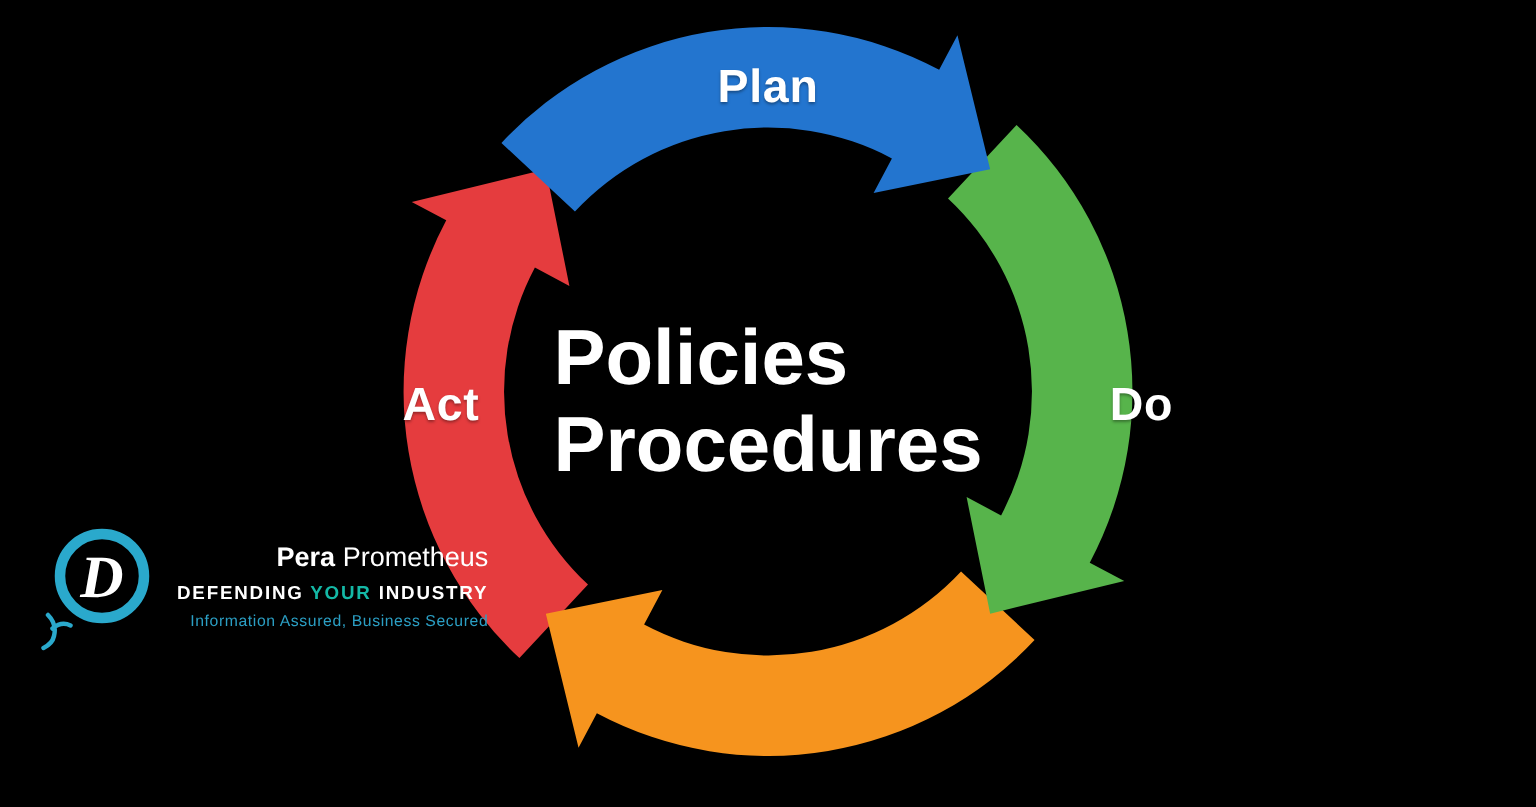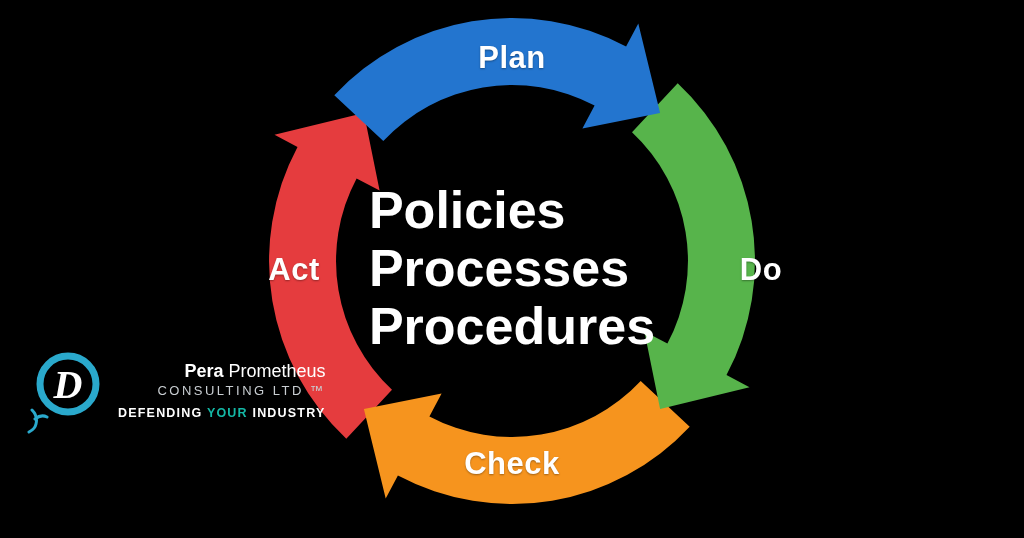--- a/index.html
+++ b/index.html
@@ -101,39 +101,37 @@
 
     <path transform="rotate(180 512 261)" d="M 334.3 95.3 A 243 243 0 0 1 626.1 46.5 L 638.3 23.5 L 660.1 112.9 L 582.4 128.6 L 594.6 105.6 A 176 176 0 0 0 383.3 141.0 Z" fill="#f6941e"></path>
 
     <path transform="rotate(90 512 261)" d="M 334.3 95.3 A 243 243 0 0 1 626.1 46.5 L 638.3 23.5 L 660.1 112.9 L 582.4 128.6 L 594.6 105.6 A 176 176 0 0 0 383.3 141.0 Z" fill="#57b44b"></path>
 
     <path d="M 334.3 95.3 A 243 243 0 0 1 626.1 46.5 L 638.3 23.5 L 660.1 112.9 L 582.4 128.6 L 594.6 105.6 A 176 176 0 0 0 383.3 141.0 Z" fill="#2375cf"></path>
   </svg>
 
   <div class="step-label label-plan">Plan</div>
   <div class="step-label label-do">Do</div>
-  <div class="step-label label-check">Check</div>
   <div class="step-label label-act">Act</div>
 
   <div class="center-text">
     <div>Policies</div>
-    <div>Processes</div>
     <div>Procedures</div>
   </div>
 
   <div class="logo">
     <svg class="logo-mark" width="82" height="86" viewBox="0 0 82 86">
       <circle cx="42" cy="36" r="28" fill="none" stroke="#2aa9cc" stroke-width="7"></circle>
       <text x="42" y="50" font-size="40" font-weight="bold" font-style="italic" font-family="Liberation Serif, serif" fill="#ffffff" text-anchor="middle">D</text>
       <path d="M6 62 Q12 68 10 76 Q9 81 3 84 M9 71 Q15 66 21 69" fill="none" stroke="#2aa9cc" stroke-width="3" stroke-linecap="round"></path>
     </svg>
     <div class="logo-text">
       <div class="brand-line">
         <span class="brand-bold">Pera</span><span> Prometheus</span>
       </div>
-      <div class="company-line">CONSULTING LTD ™</div>
       <div class="tagline-line">
         <span>DEFENDING </span><span class="tagline-accent">YOUR</span><span> INDUSTRY</span>
       </div>
+      <div class="subline">Information Assured, Business Secured</div>
     </div>
   </div>
 
 </div>
 
 </body></html>

